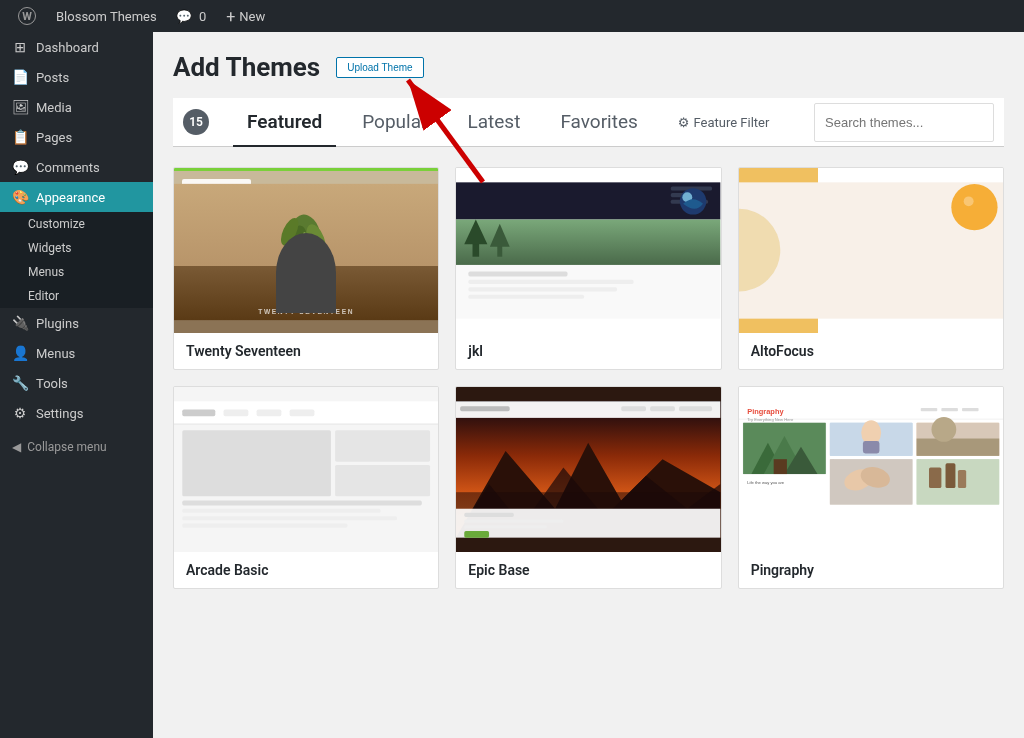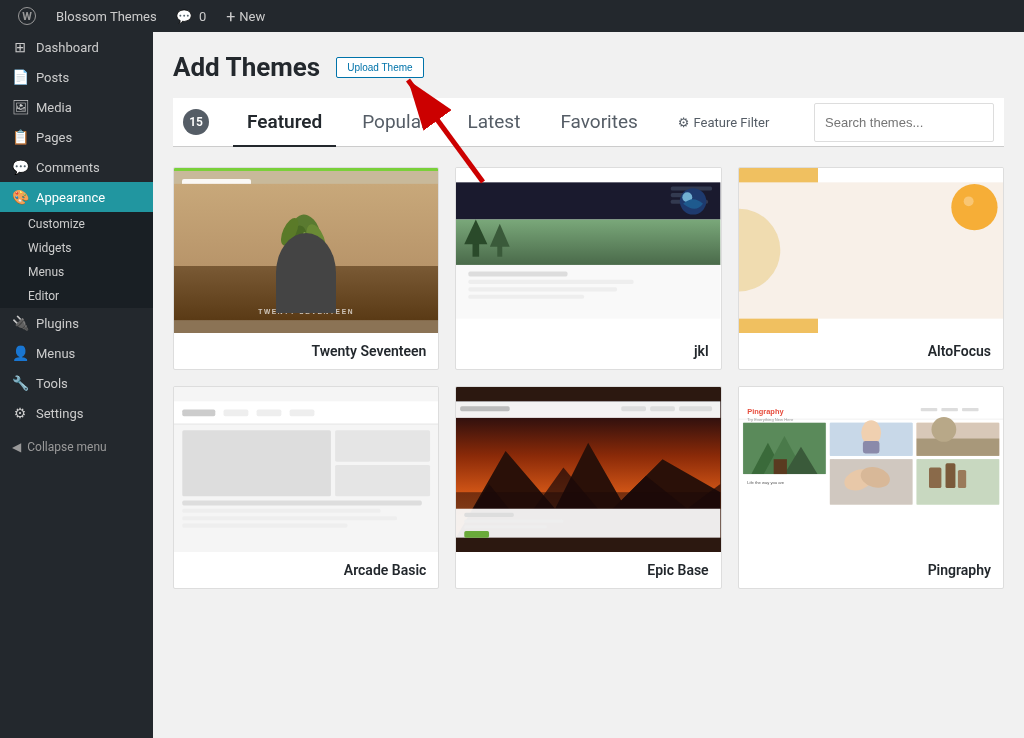--- a/index.html
+++ b/index.html
@@ -167,21 +167,20 @@
       display: grid;
       grid-template-columns: repeat(3, 1fr);
       gap: 16px;
     }
     .theme-card {
       background: #fff;
       border: 1px solid #ddd;
       border-radius: 2px;
       overflow: hidden;
       cursor: pointer;
-      text-align: right;
     }
     .theme-thumbnail {
       width: 100%;
       height: 165px;
       overflow: hidden;
       position: relative;
       background: #e0e0e0;
     }
     .theme-thumbnail.installed {
       border-top: 3px solid #7ad03a;

